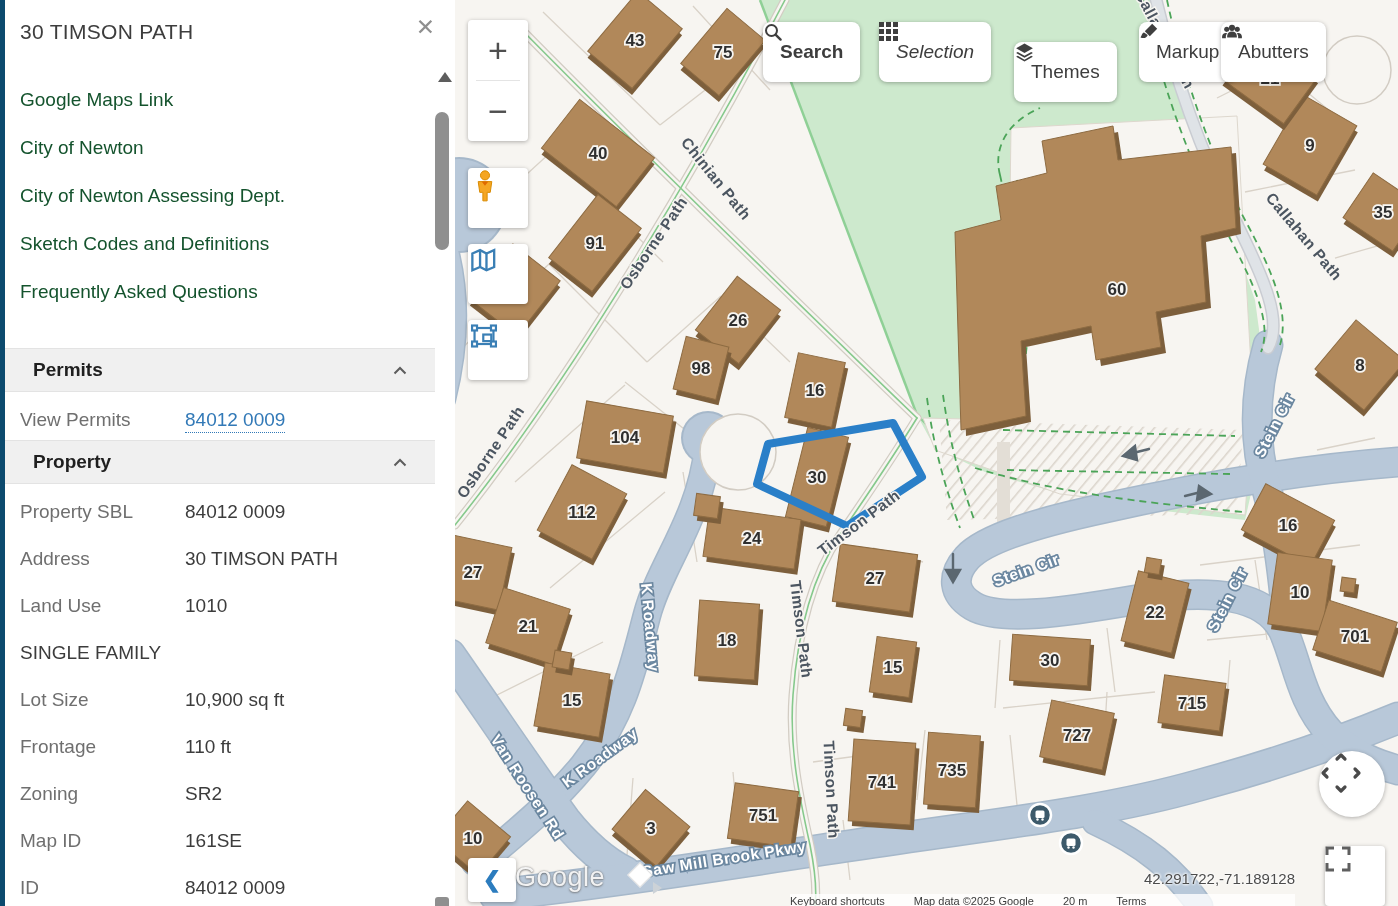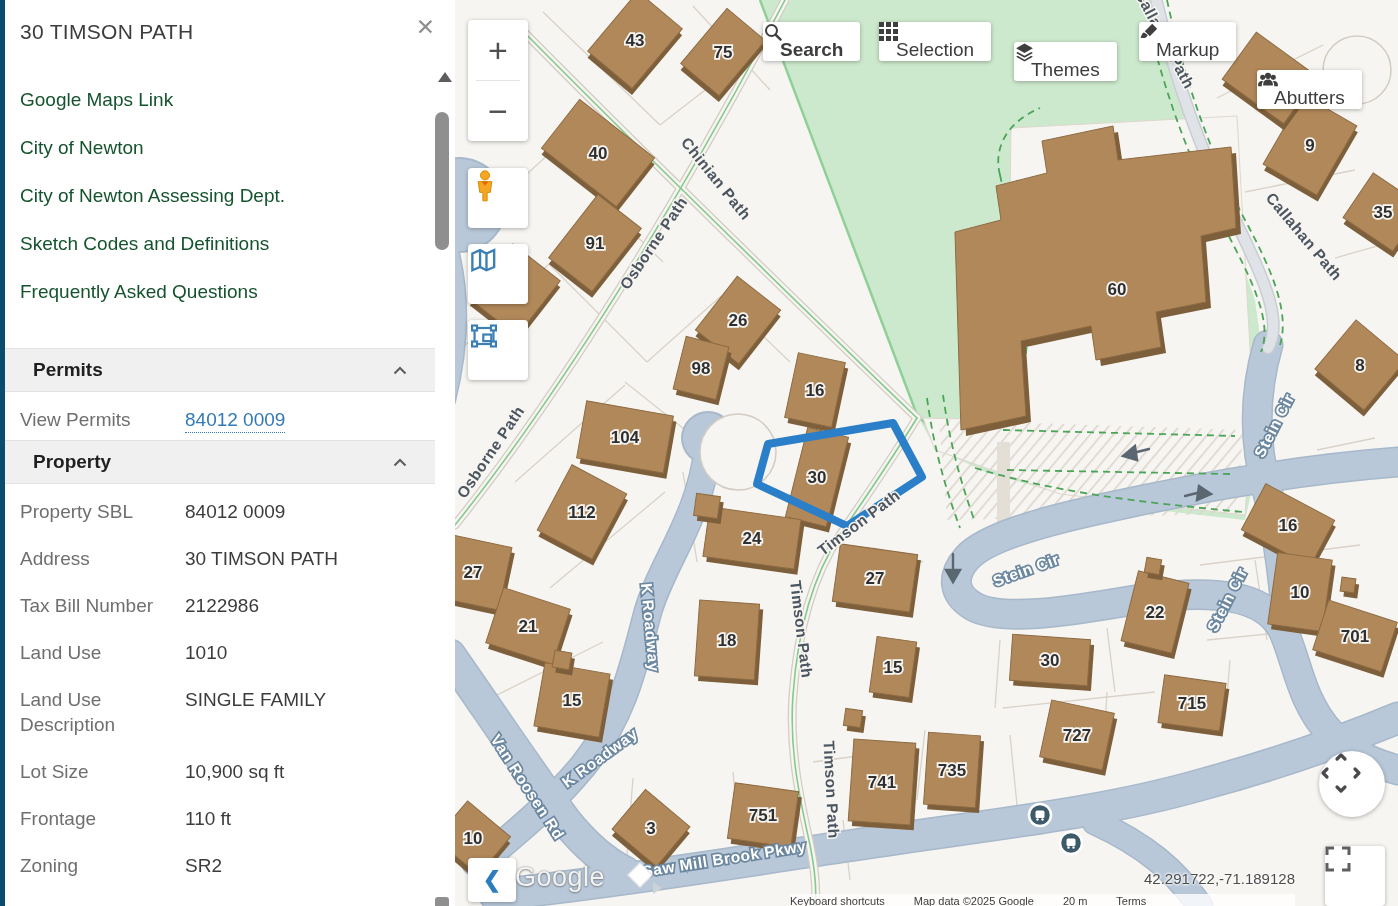--- a/index.html
+++ b/index.html
@@ -27,22 +27,22 @@
   .sb-scroll-dn{position:absolute;left:430px;top:897px;width:14px;height:9px;border-radius:3px 3px 0 0;background:#8f8f8f;cursor:pointer}
 
   
   #map{position:absolute;left:455px;top:0;width:943px;height:906px;overflow:hidden;background:#f7f5f1}
   #map svg{position:absolute;left:0;top:0}
   text.house{font-size:17px;font-weight:bold;fill:#2f2f2f;stroke:#f7f5f1;stroke-width:3.5px;paint-order:stroke;text-anchor:middle;font-family:"Liberation Sans",sans-serif}
   text.path{font-size:15.5px;font-weight:bold;fill:#4b5560;stroke:#f7f5f1;stroke-width:3px;paint-order:stroke;text-anchor:middle;letter-spacing:.5px;font-family:"Liberation Sans",sans-serif}
   text.road{font-size:15.5px;font-weight:bold;fill:#ffffff;stroke:#6b87a0;stroke-width:3.4px;paint-order:stroke;text-anchor:middle;letter-spacing:.6px;font-family:"Liberation Sans",sans-serif}
 
   
-  .tb-btn{position:absolute;top:22px;height:39px;display:flex;align-items:flex-end;gap:9px;padding:0 17px;
-          background:#fff;border:none;border-radius:3px;box-shadow:0 1px 4px rgba(0,0,0,.3);
+  .tb-btn{position:absolute;top:22px;height:60px;display:flex;align-items:center;gap:9px;padding:0 17px;
+          background:#fff;border:none;border-radius:8px;box-shadow:0 1px 4px rgba(0,0,0,.3);
           font-size:19px;color:#3d3d3d;cursor:pointer;font-family:"Liberation Sans",sans-serif;white-space:nowrap}
   .tb-btn.bold span{font-weight:bold}
 
   
   .ctl{position:absolute;background:#fff;border-radius:4px;box-shadow:0 1px 4px rgba(0,0,0,.3);cursor:pointer}
   #zoombox{left:13px;top:20px;width:60px;height:121px;display:flex;flex-direction:column}
   .zbtn{flex:1;display:flex;align-items:center;justify-content:center;font-size:34px;color:#4f4f4f;cursor:pointer}
   .zdiv{height:1px;background:#e4e4e4;margin:0 8px}
   .sq{width:60px;height:60px;display:flex;align-items:center;justify-content:center}
   #pegman{left:13px;top:168px}
@@ -98,29 +98,24 @@
       </div>
       <div class="kv">
         <span class="k">Property SBL</span>
         <span class="v">84012 0009</span>
       </div>
       <div class="kv">
         <span class="k">Address</span>
         <span class="v">30 TIMSON PATH</span>
       </div>
       <div class="kv">
-        <span class="k">Tax Bill Number</span>
-        <span class="v">2122986</span>
-      </div>
-      <div class="kv">
         <span class="k">Land Use</span>
         <span class="v">1010</span>
       </div>
       <div class="kv">
-        <span class="k">Land Use Description</span>
         <span class="v">SINGLE FAMILY</span>
       </div>
       <div class="kv">
         <span class="k">Lot Size</span>
         <span class="v">10,900 sq ft</span>
       </div>
       <div class="kv">
         <span class="k">Frontage</span>
         <span class="v">110 ft</span>
       </div>
@@ -462,21 +457,21 @@
   </svg>
 
   <div id="toolbar">
       <button class="tb-btn bold" style="left: 308px;">
         <svg width="20" height="20" viewBox="0 0 20 20">
           <circle cx="8.5" cy="8.5" r="5.5" fill="none" stroke="#3f3f3f" stroke-width="2"></circle>
           <line x1="12.8" y1="12.8" x2="17.6" y2="17.6" stroke="#3f3f3f" stroke-width="2.4" stroke-linecap="round"></line>
         </svg>
         <span>Search</span>
       </button>
-      <button class="tb-btn" style="left: 424px;">
+      <button class="tb-btn" style="left: 424px; font-style: italic;">
         <svg width="19" height="19" viewBox="0 0 19 19" fill="#3f3f3f">
           <rect x="0" y="0" width="5" height="5"></rect>
           <rect x="7" y="0" width="5" height="5"></rect>
           <rect x="14" y="0" width="5" height="5"></rect>
           <rect x="0" y="7" width="5" height="5"></rect>
           <rect x="7" y="7" width="5" height="5"></rect>
           <rect x="14" y="7" width="5" height="5"></rect>
           <rect x="0" y="14" width="5" height="5"></rect>
           <rect x="7" y="14" width="5" height="5"></rect>
           <rect x="14" y="14" width="5" height="5"></rect>
@@ -491,21 +486,21 @@
         </svg>
         <span>Themes</span>
       </button>
       <button class="tb-btn" style="left: 684px;">
         <svg width="20" height="20" viewBox="0 0 20 20" fill="#3f3f3f">
           <path d="M13.2 1.8 l5 5 -7.4 7.4 -5 -5 z"></path>
           <path d="M5 10.4 c-2.3 .6 -2 3.3 -3.6 4.8 2.7 1.7 6.6 .9 7.3 -2.2 z"></path>
         </svg>
         <span>Markup</span>
       </button>
-      <button class="tb-btn" style="left: 802px; margin-top: 48px;">
+      <button class="tb-btn" style="left: 766px;">
         <svg width="22" height="20" viewBox="0 0 20 18" fill="#3f3f3f">
           <circle cx="5.2" cy="6.6" r="2.3"></circle>
           <circle cx="14.8" cy="6.6" r="2.3"></circle>
           <circle cx="10" cy="5.2" r="2.8"></circle>
           <path d="M10 8.6c2.7 0 4.4 1.7 4.4 4v1.4H5.6v-1.4c0-2.3 1.7-4 4.4-4z"></path>
           <path d="M3.8 9.8C2 10.2 1 11.5 1 13.1v1.5h3.4v-1.4c0-1.3.5-2.4 1.4-3.1z"></path>
           <path d="M16.2 9.8c1.8.4 2.8 1.7 2.8 3.3v1.5h-3.4v-1.4c0-1.3-.5-2.4-1.4-3.1z"></path>
         </svg>
         <span>Abutters</span>
       </button>

